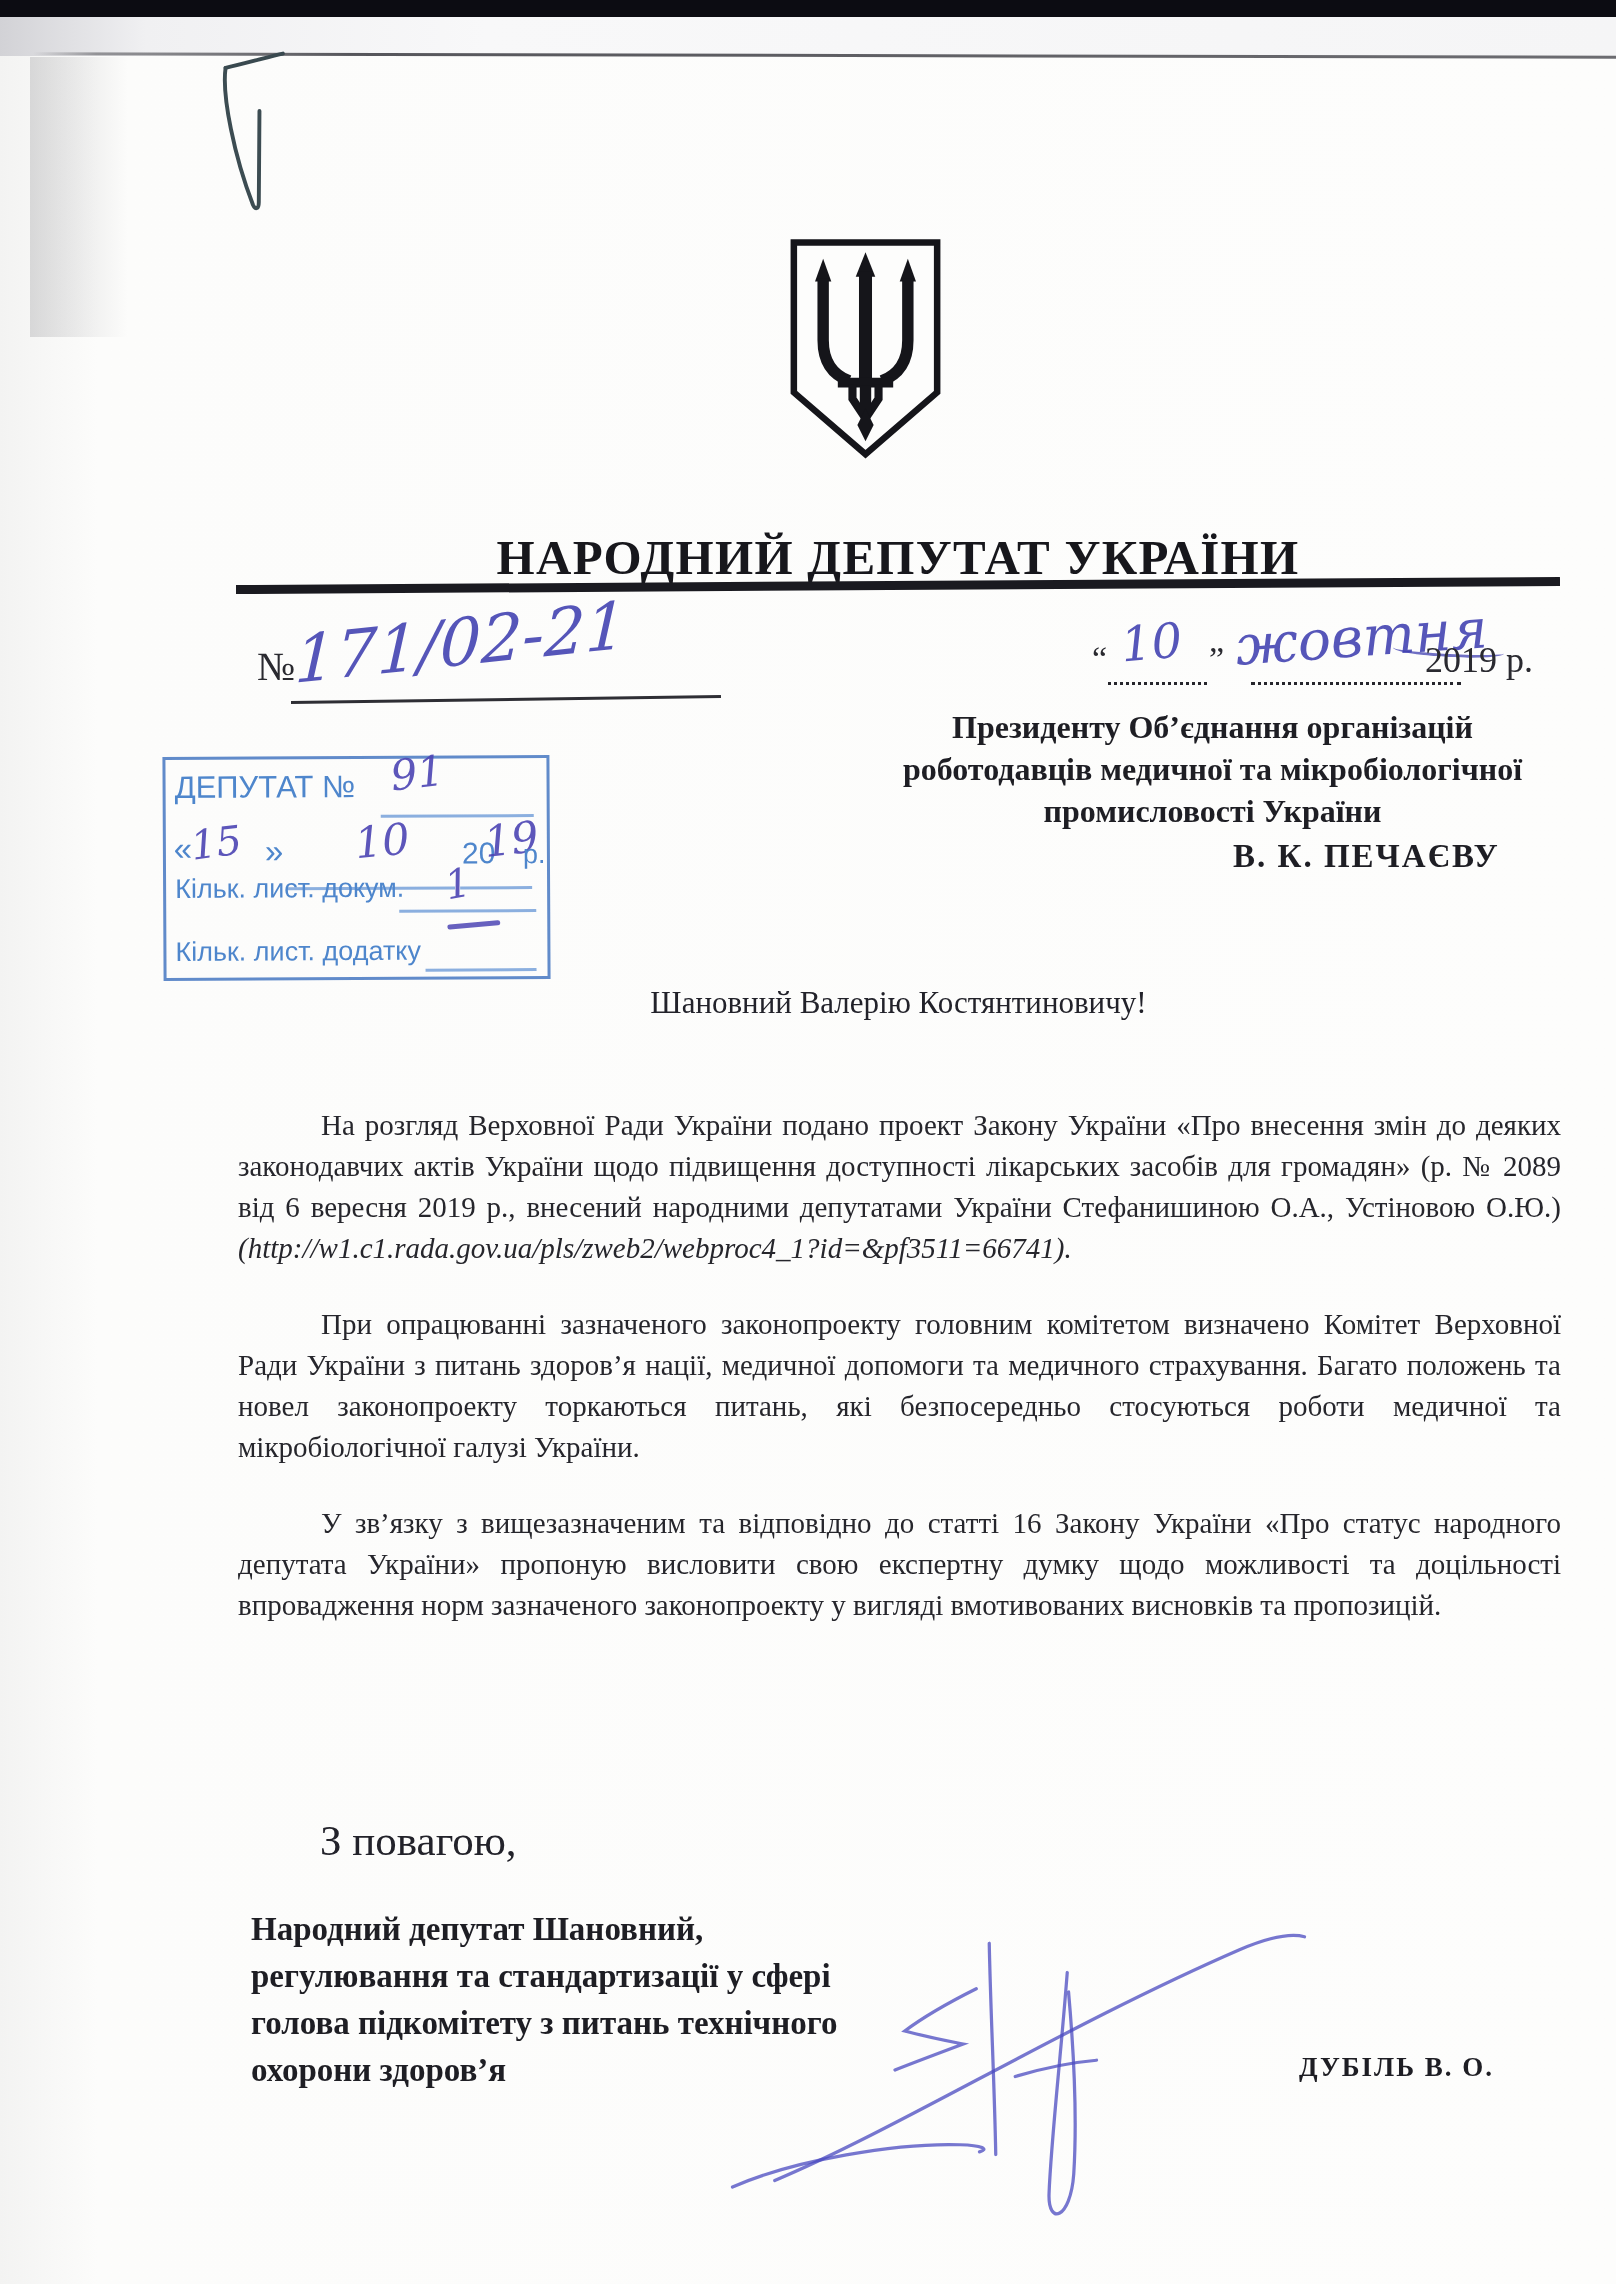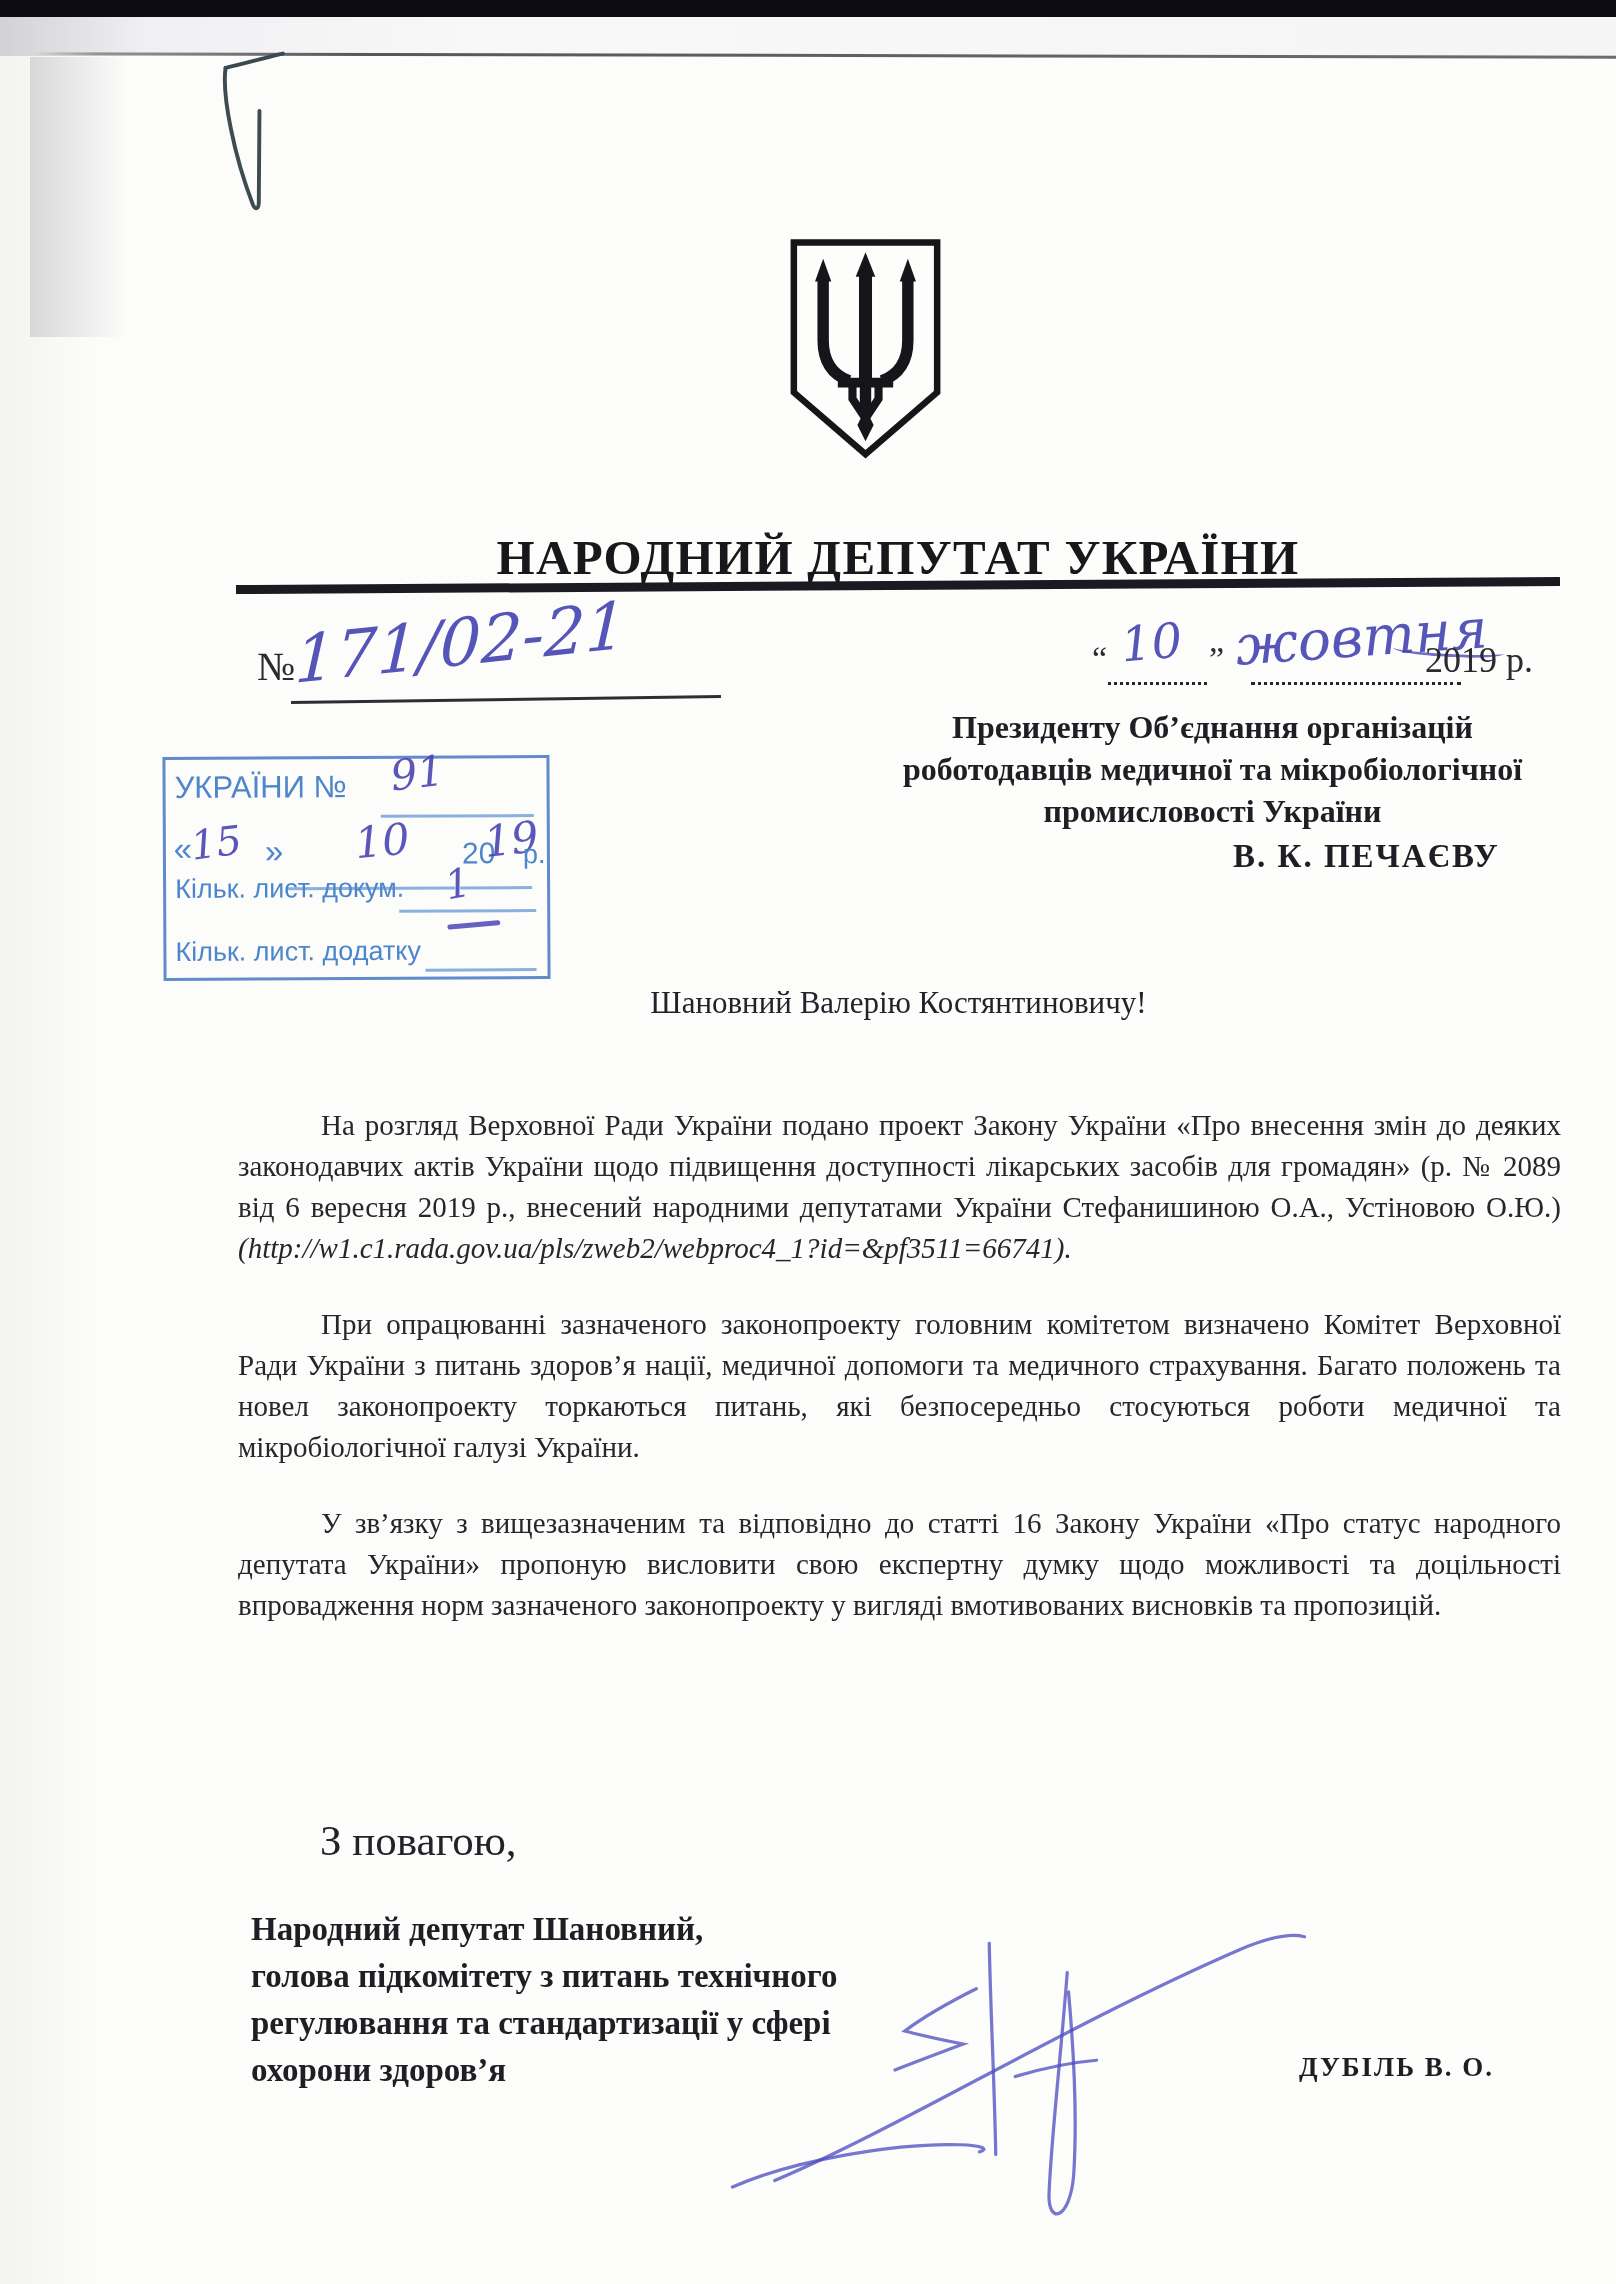--- a/index.html
+++ b/index.html
@@ -125,21 +125,21 @@
   <span class="abs dq dq-open">“</span>
   <div class="abs hw hw-day">10</div>
   <div class="abs dot-line dot1"></div>
   <span class="abs dq dq-close">”</span>
   <div class="abs dot-line dot2"></div>
   <div class="abs hw hw-month">жовтня</div>
   <div class="abs hw-flourish"></div>
   <div class="abs date-year">2019 р.</div>
 
   <div class="abs stamp">
-    <div class="abs st-r1">УКРАЇНИ №</div>
+    <div class="abs st-r1">ДЕПУТАТ №</div>
     <div class="abs sthw sthw-91">91</div>
     <div class="abs st-line st-l1"></div>
 
     <span class="abs st-qo">«</span>
     <div class="abs sthw sthw-15">15</div>
     <span class="abs st-qc">»</span>
     <div class="abs sthw sthw-10">10</div>
     <div class="abs st-line st-l2a"></div>
     <span class="abs st-20">20</span>
     <div class="abs sthw sthw-19">19</div>
@@ -166,22 +166,22 @@
 
   <div class="abs bodytext">
     <p><span>На розгляд Верховної Ради України подано проект Закону України «Про внесення змін до деяких законодавчих актів України щодо підвищення доступності лікарських засобів для громадян» (р. № 2089 від 6 вересня 2019 р., внесений народними депутатами України Стефанишиною О.А., Устіновою О.Ю.)</span><i> (http://w1.c1.rada.gov.ua/pls/zweb2/webproc4_1?id=&amp;pf3511=66741).</i></p>
     <p>При опрацюванні зазначеного законопроекту головним комітетом визначено Комітет Верховної Ради України з питань здоров’я нації, медичної допомоги та медичного страхування. Багато положень та новел законопроекту торкаються питань, які безпосередньо стосуються роботи медичної та мікробіологічної галузі України.</p>
     <p>У зв’язку з вищезазначеним та відповідно до статті 16 Закону України «Про статус народного депутата України» пропоную висловити свою експертну думку щодо можливості та доцільності впровадження норм зазначеного законопроекту у вигляді вмотивованих висновків та пропозицій.</p>
   </div>
 
   <div class="abs regards">З повагою,</div>
   <div class="abs position">
     <div>Народний депутат Шановний,</div>
+    <div>регулювання та стандартизації у сфері</div>
     <div>голова підкомітету з питань технічного</div>
-    <div>регулювання та стандартизації у сфері</div>
     <div>охорони здоров’я</div>
   </div>
 
   <svg class="abs sig" viewBox="0 0 950 520">
     <g fill="none" stroke="#4a49c0" stroke-opacity=".75" stroke-width="5" stroke-linecap="round">
       <path d="M110,410 C300,330 560,170 825,55 C865,38 900,28 925,35"></path>
       <path d="M45,420 C140,378 300,352 395,355 C430,356 440,362 425,366"></path>
       <path d="M420,115 C370,140 330,165 310,180 C355,192 390,198 400,200 C360,215 320,230 295,240"></path>
       <path d="M440,45 C442,150 448,260 450,370"></path>
       <path d="M560,90 C550,220 535,350 532,430 C530,480 565,470 570,400 C575,320 570,210 562,120"></path>

